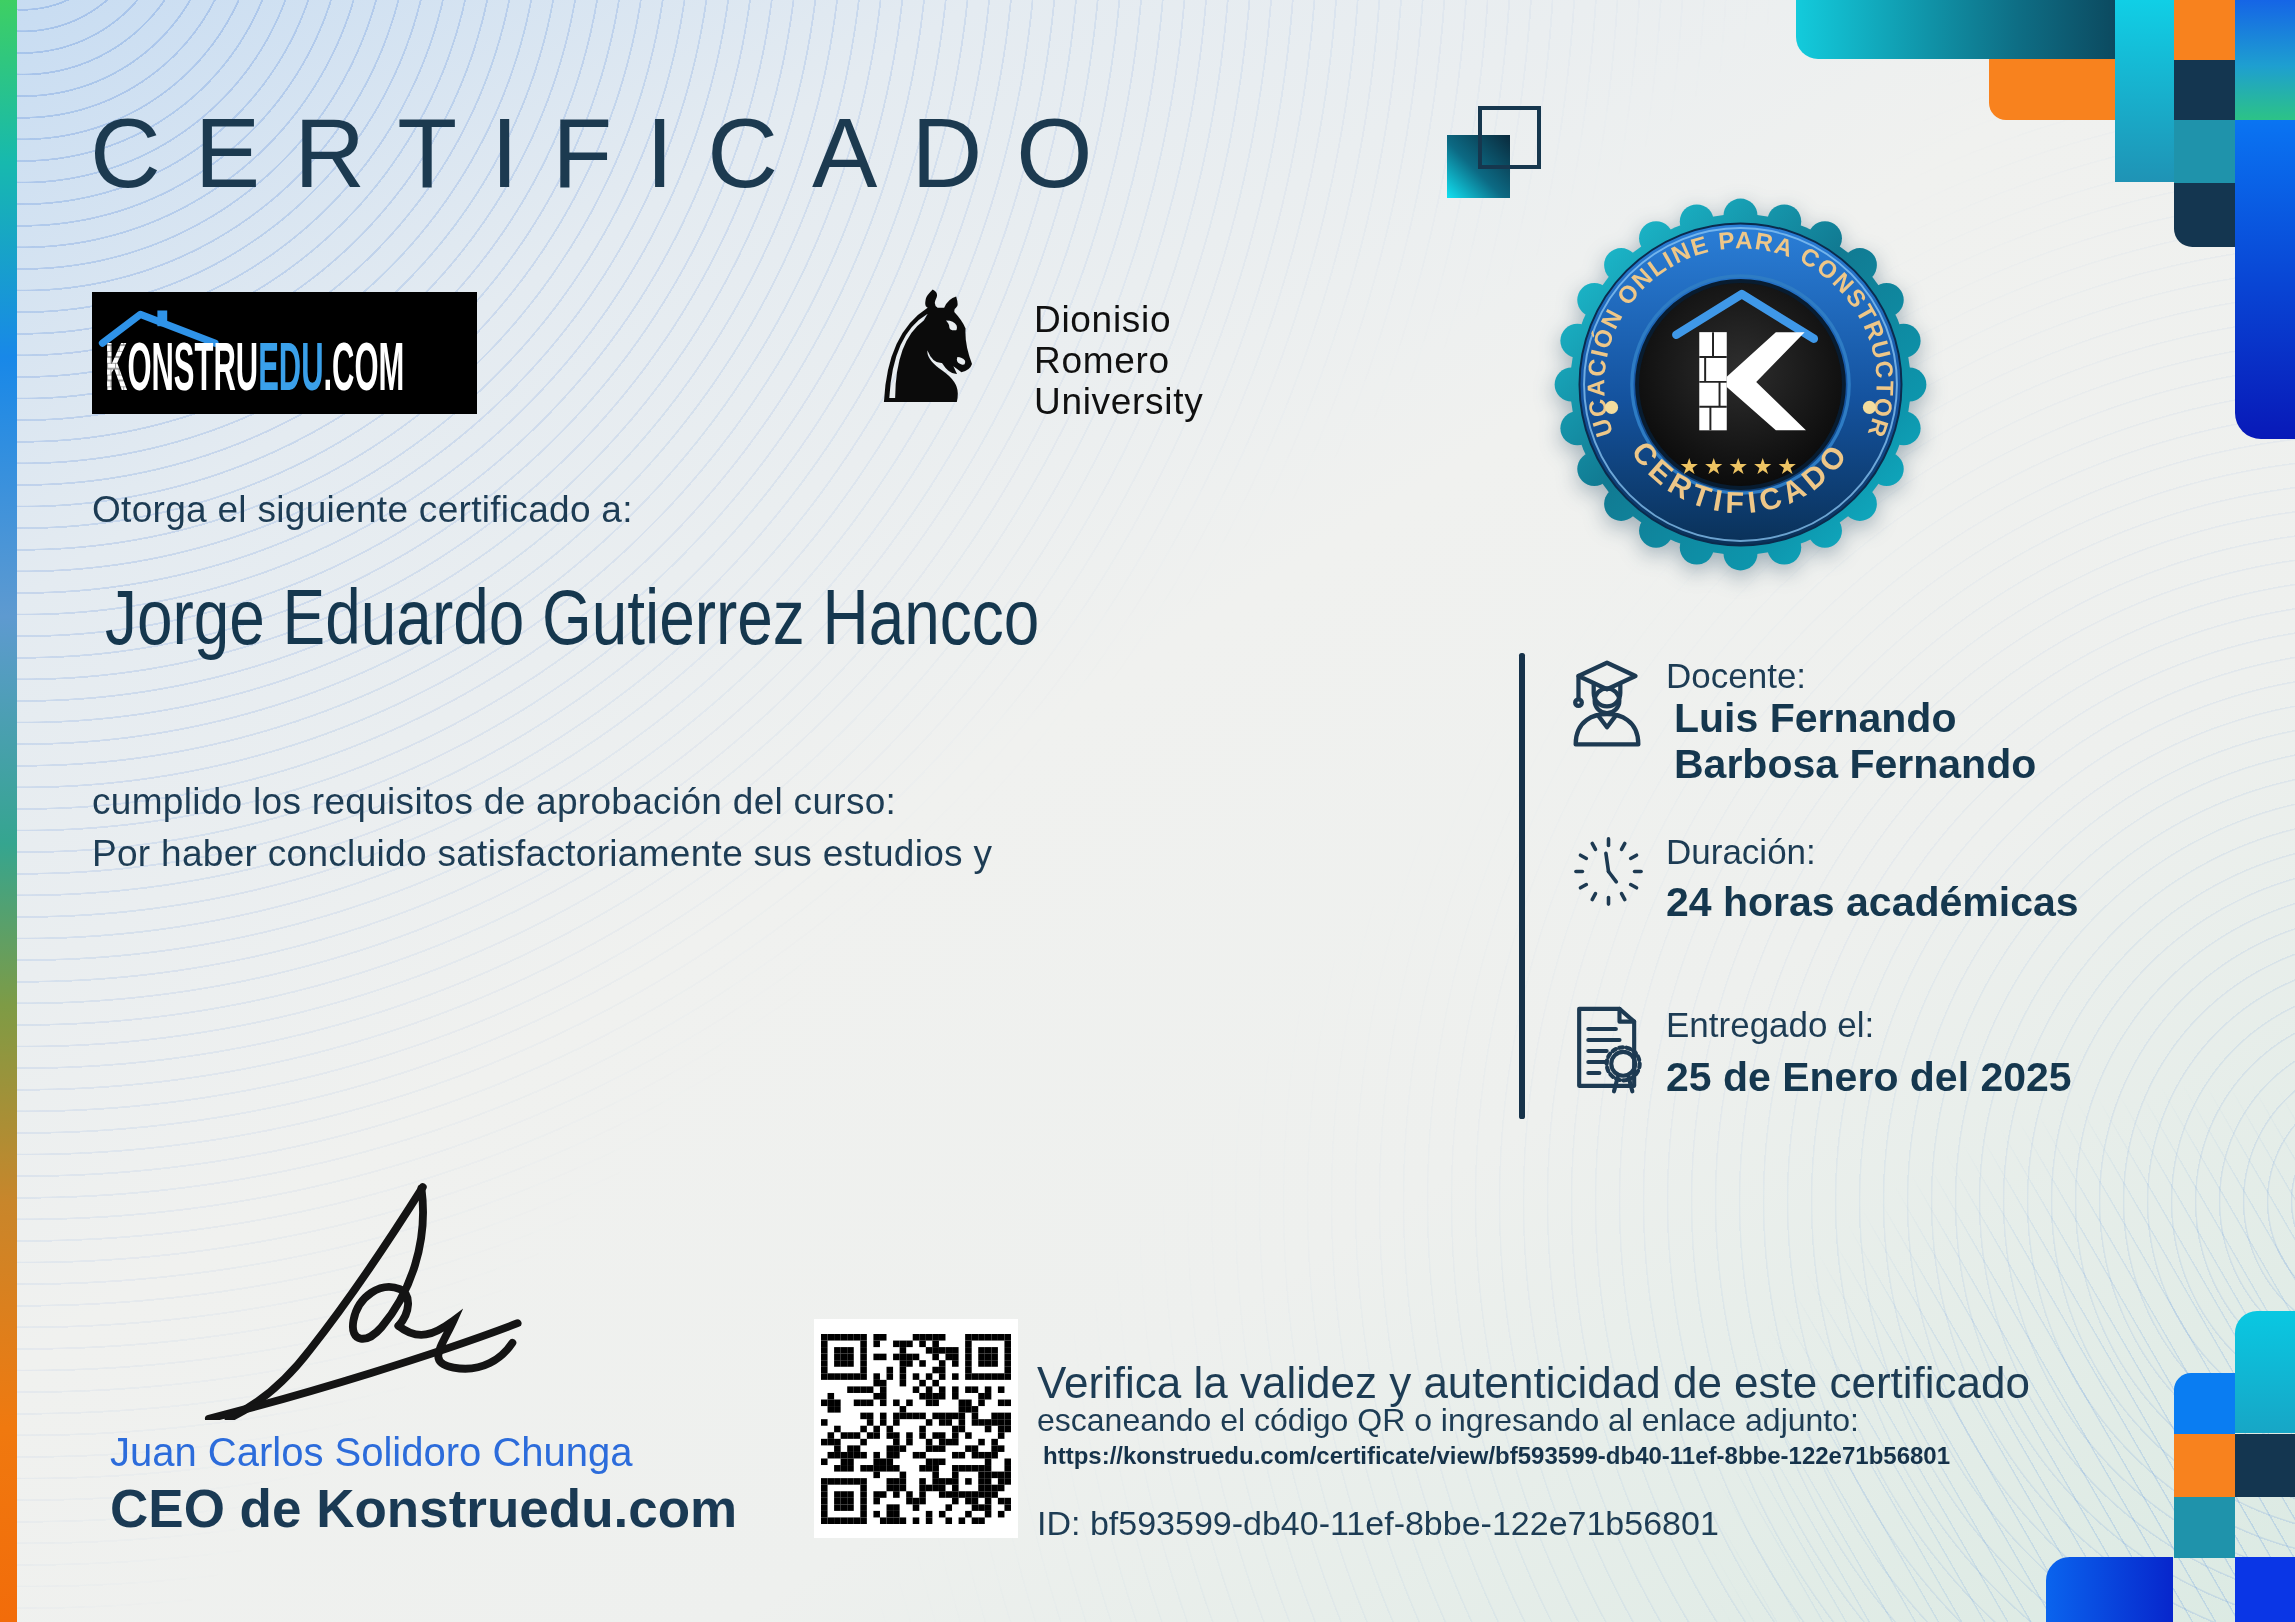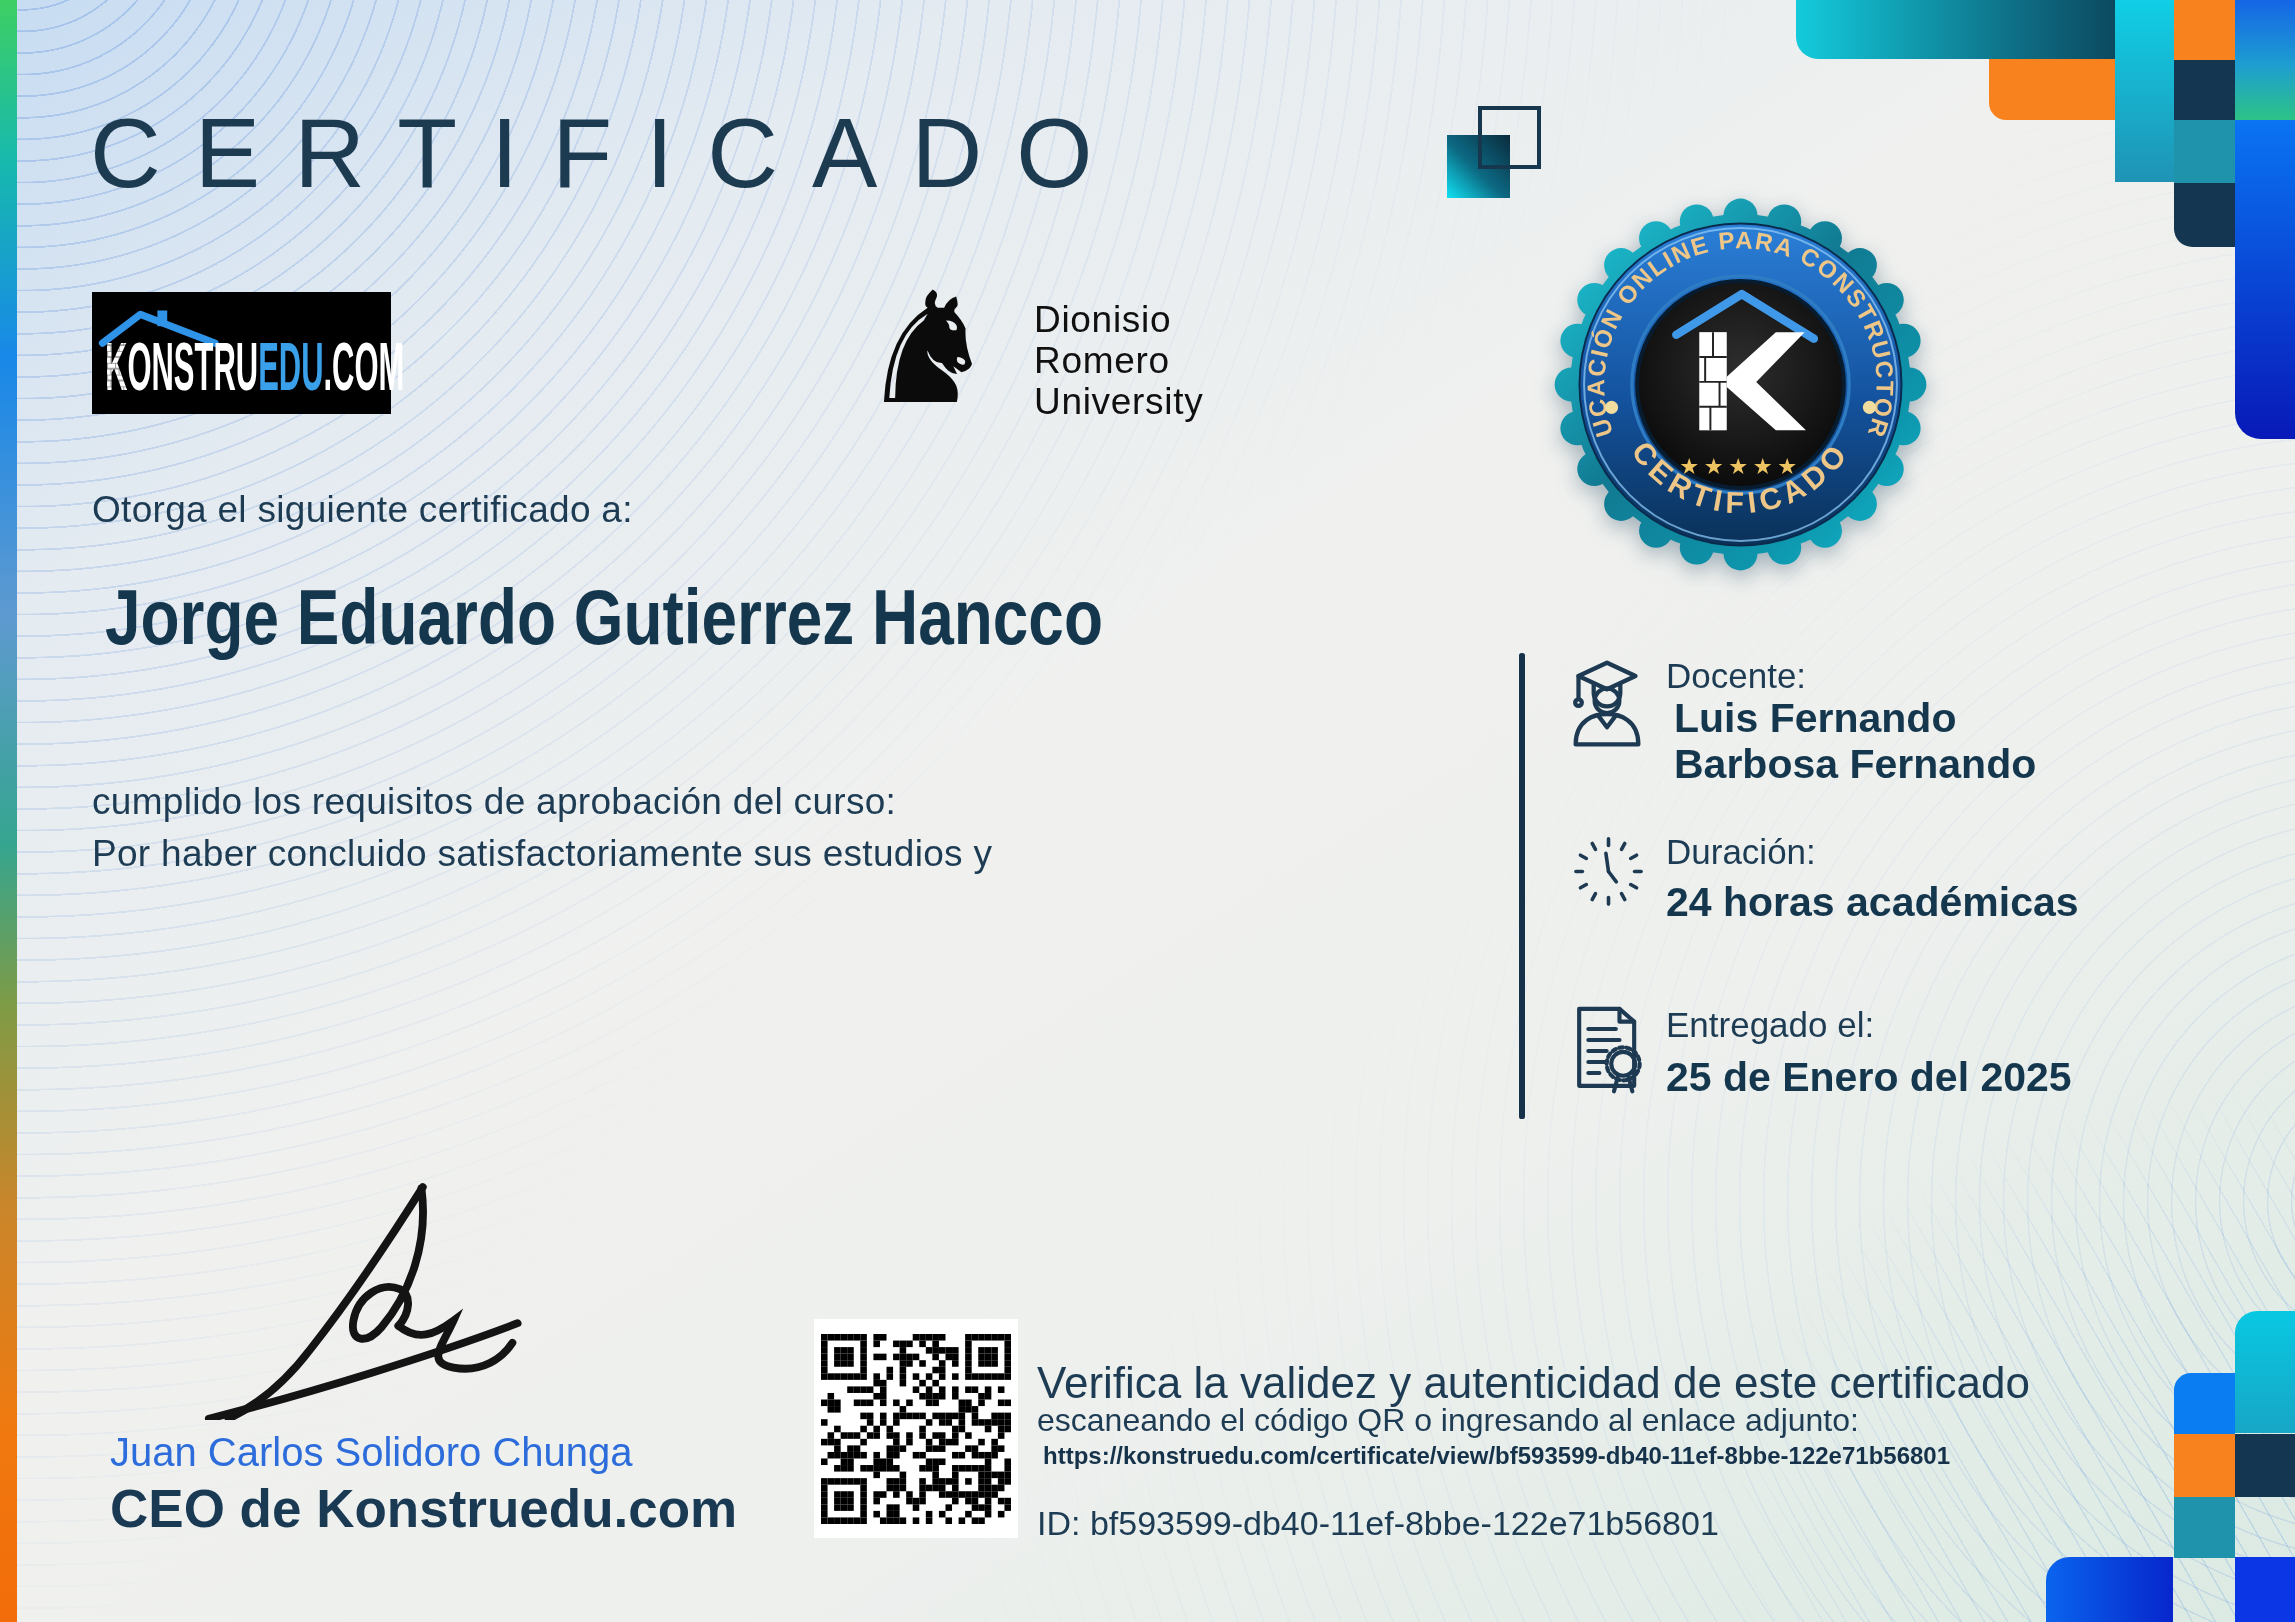--- a/index.html
+++ b/index.html
@@ -45,30 +45,30 @@
   .b-royal{left:2235px;top:120px;width:60px;height:319px;border-radius:0 0 0 26px;background:linear-gradient(180deg,#0a74f2,#0819b8);}
   
   .b-cyB{left:2235px;top:1311px;width:60px;height:122px;border-radius:22px 0 0 0;background:linear-gradient(180deg,#09c8e2,#17a6c6);}
   .b-blS{left:2174px;top:1373px;width:61px;height:61px;border-radius:17px 0 0 0;background:#0a7df2;}
   .b-orB{left:2174px;top:1434px;width:61px;height:63px;background:#f8821e;}
   .b-nvB{left:2235px;top:1434px;width:60px;height:63px;background:#143650;}
   .b-tlB{left:2174px;top:1497px;width:61px;height:61px;background:#1f93ab;}
   .b-ryB{left:2046px;top:1557px;width:127px;height:65px;border-radius:23.6px 0 0 0;background:linear-gradient(90deg,#0a64ee,#0726cc);}
   .b-blB2{left:2235px;top:1557px;width:60px;height:65px;background:#0a36e6;}
   
-  #konstru-box{left:92px;top:292px;width:299px;height:122px;background:#000;}
+  #konstru-box{left:92px;top:292px;width:385px;height:122px;background:#000;}
   #dru{left:859px;top:281px;width:366px;height:164px;}
   #dru-horse{position:absolute;left:0;top:-9.2px;font-size:154px;line-height:154px;color:#0b0b0b;
     transform:scaleX(-1);font-family:"DejaVu Sans",sans-serif;}
   #dru-text{position:absolute;left:175px;top:18.3px;font-size:37px;line-height:41px;color:#101010;letter-spacing:0.7px;}
   
   #badge{left:1552px;top:196px;width:377px;height:377px;filter:drop-shadow(0 7.9px 10.5px rgba(20,60,90,.35));}
   
   #otorga{left:92px;top:489px;font-size:37px;letter-spacing:0.3px;}
-  #recipient{left:105px;top:573px;font-size:77px;font-weight:bold;color:#15374e;white-space:nowrap;}
+  #recipient{left:105px;top:573px;font-size:77px;font-weight:normal;color:#15374e;white-space:nowrap;}
   #recipient>span{display:inline-block;transform:scaleX(.83);transform-origin:left top;}
   #body-copy{left:92px;top:776px;font-size:37px;line-height:52px;letter-spacing:0.3px;}
   #course{left:97px;top:913px;font-size:84px;font-weight:bold;color:#1f88e2;line-height:92px;white-space:nowrap;}
   #course span{display:inline-block;transform:scaleX(.68);transform-origin:left top;}
   
   #divider{left:1519px;top:653px;width:5.9px;height:466px;background:#16324a;border-radius:2.6px;}
   .icon-box{position:absolute;}
   .lbl{position:absolute;font-size:35px;color:#1d3c54;}
   .val{position:absolute;font-size:41px;font-weight:bold;color:#15374e;line-height:46px;}
   

